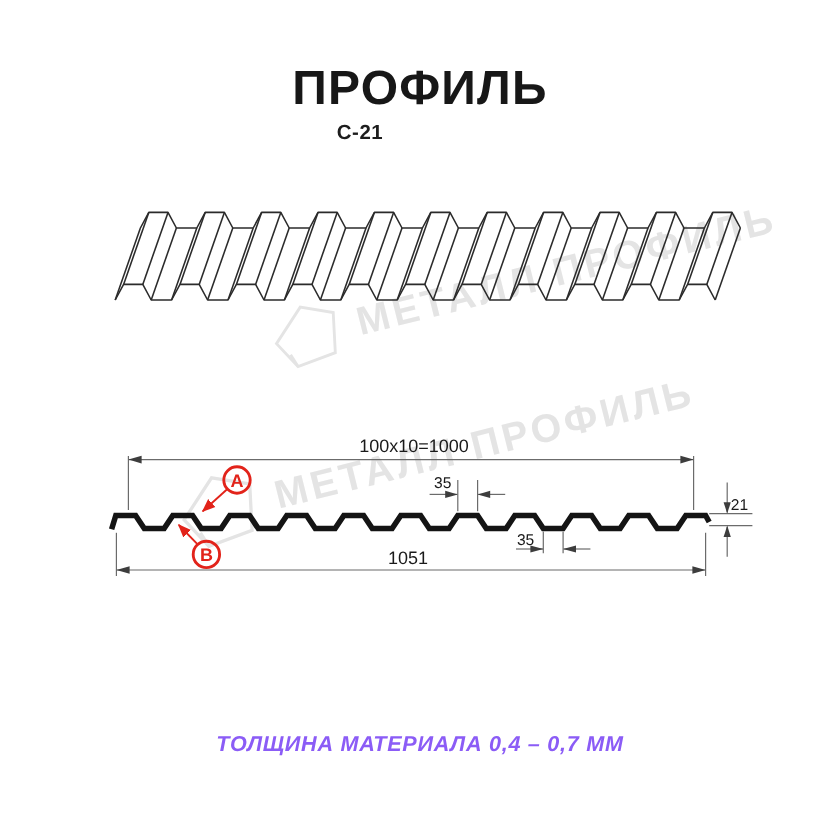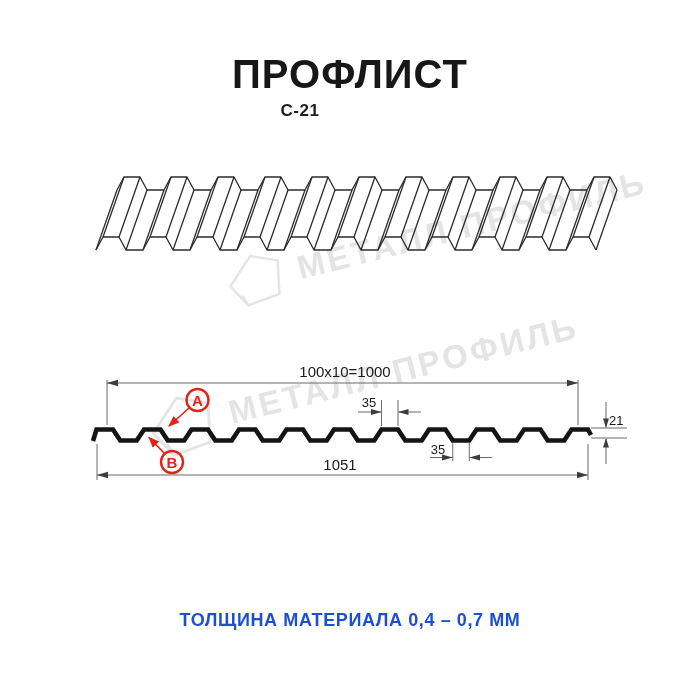--- a/index.html
+++ b/index.html
@@ -18,21 +18,21 @@
   .title{
     position:absolute;top:52px;left:0;width:700px;text-align:center;
     font-size:40px;font-weight:700;letter-spacing:1px;color:#171717;
   }
   .subtitle{
     position:absolute;top:101px;left:0;width:600px;text-align:center;
     font-size:17px;font-weight:700;color:#1d1d1d;letter-spacing:0.5px;
   }
   .footer-note{
     position:absolute;top:610px;left:0;width:700px;text-align:center;
-    font-size:18px;font-weight:700;letter-spacing:0.6px;color:#1d4ed8;
+    font-size:18px;font-weight:700;letter-spacing:0.6px;color:#8b5cf6;font-style:italic;
   }
   .watermark{
     position:absolute;display:flex;align-items:center;gap:12px;
     color:var(--wm);white-space:nowrap;z-index:1;pointer-events:none;
   }
   .watermark .wm-text{
     font-size:33px;font-weight:700;letter-spacing:3px;
   }
   .wm1{left:224px;top:252px;height:70px;transform:rotate(-14deg);transform-origin:0 50%;}
   .wm2{left:146px;top:394px;height:80px;transform:rotate(-14deg);transform-origin:0 50%;}
@@ -62,21 +62,21 @@
   </div>
 
   <div class="watermark wm2">
     <svg class="wm-logo" width="74" height="66" viewBox="0 0 70 62">
       <path d="M7,32 L36,5 L64,17 L57,53 L21,57 Z"></path>
       <path d="M21,57 L17,45"></path>
     </svg>
     <span class="wm-text">МЕТАЛЛ ПРОФИЛЬ</span>
   </div>
 
-  <h1 class="title">ПРОФЛИСТ</h1>
+  <h1 class="title">ПРОФИЛЬ</h1>
   <div class="subtitle">С-21</div>
 
   <svg class="drawing" width="700" height="700" viewBox="0 0 700 700">
     <defs>
       <marker id="redarr" viewBox="0 0 10 10" refX="9" refY="5" markerWidth="7" markerHeight="7" orient="auto">
         <path d="M0,1 L10,5 L0,9 Z" fill="#e2231a"></path>
       </marker>
     </defs>
 
     <g id="iso3d" class="iso">

